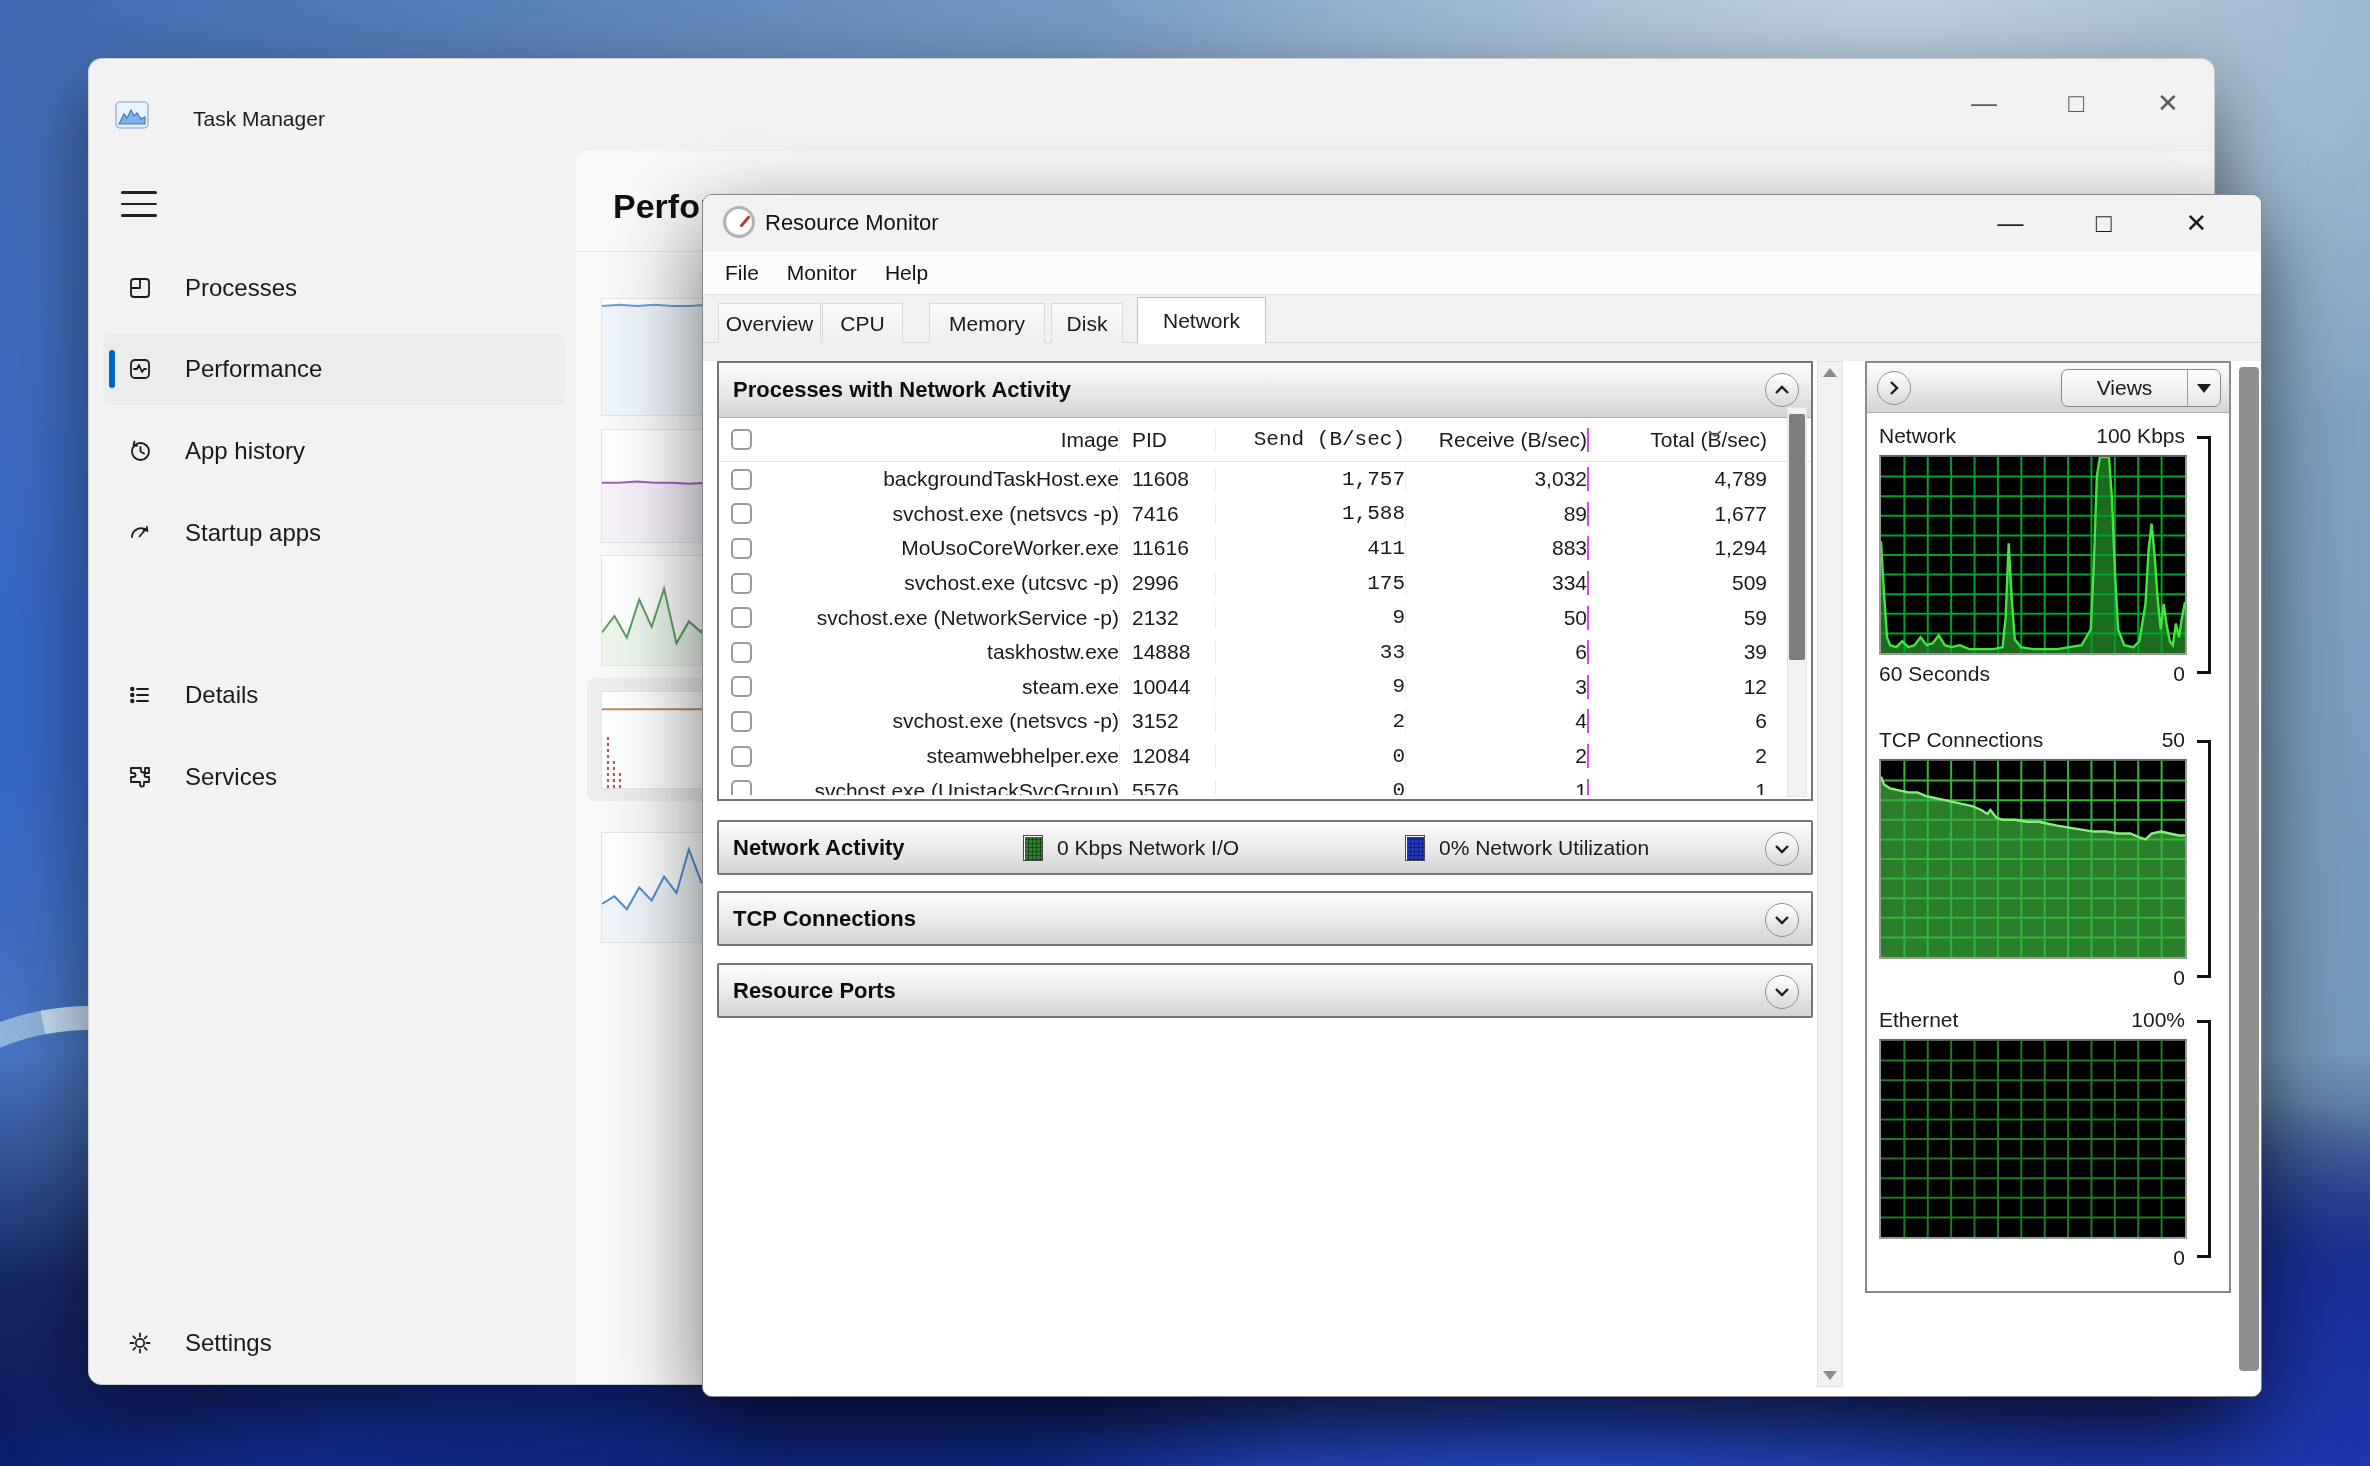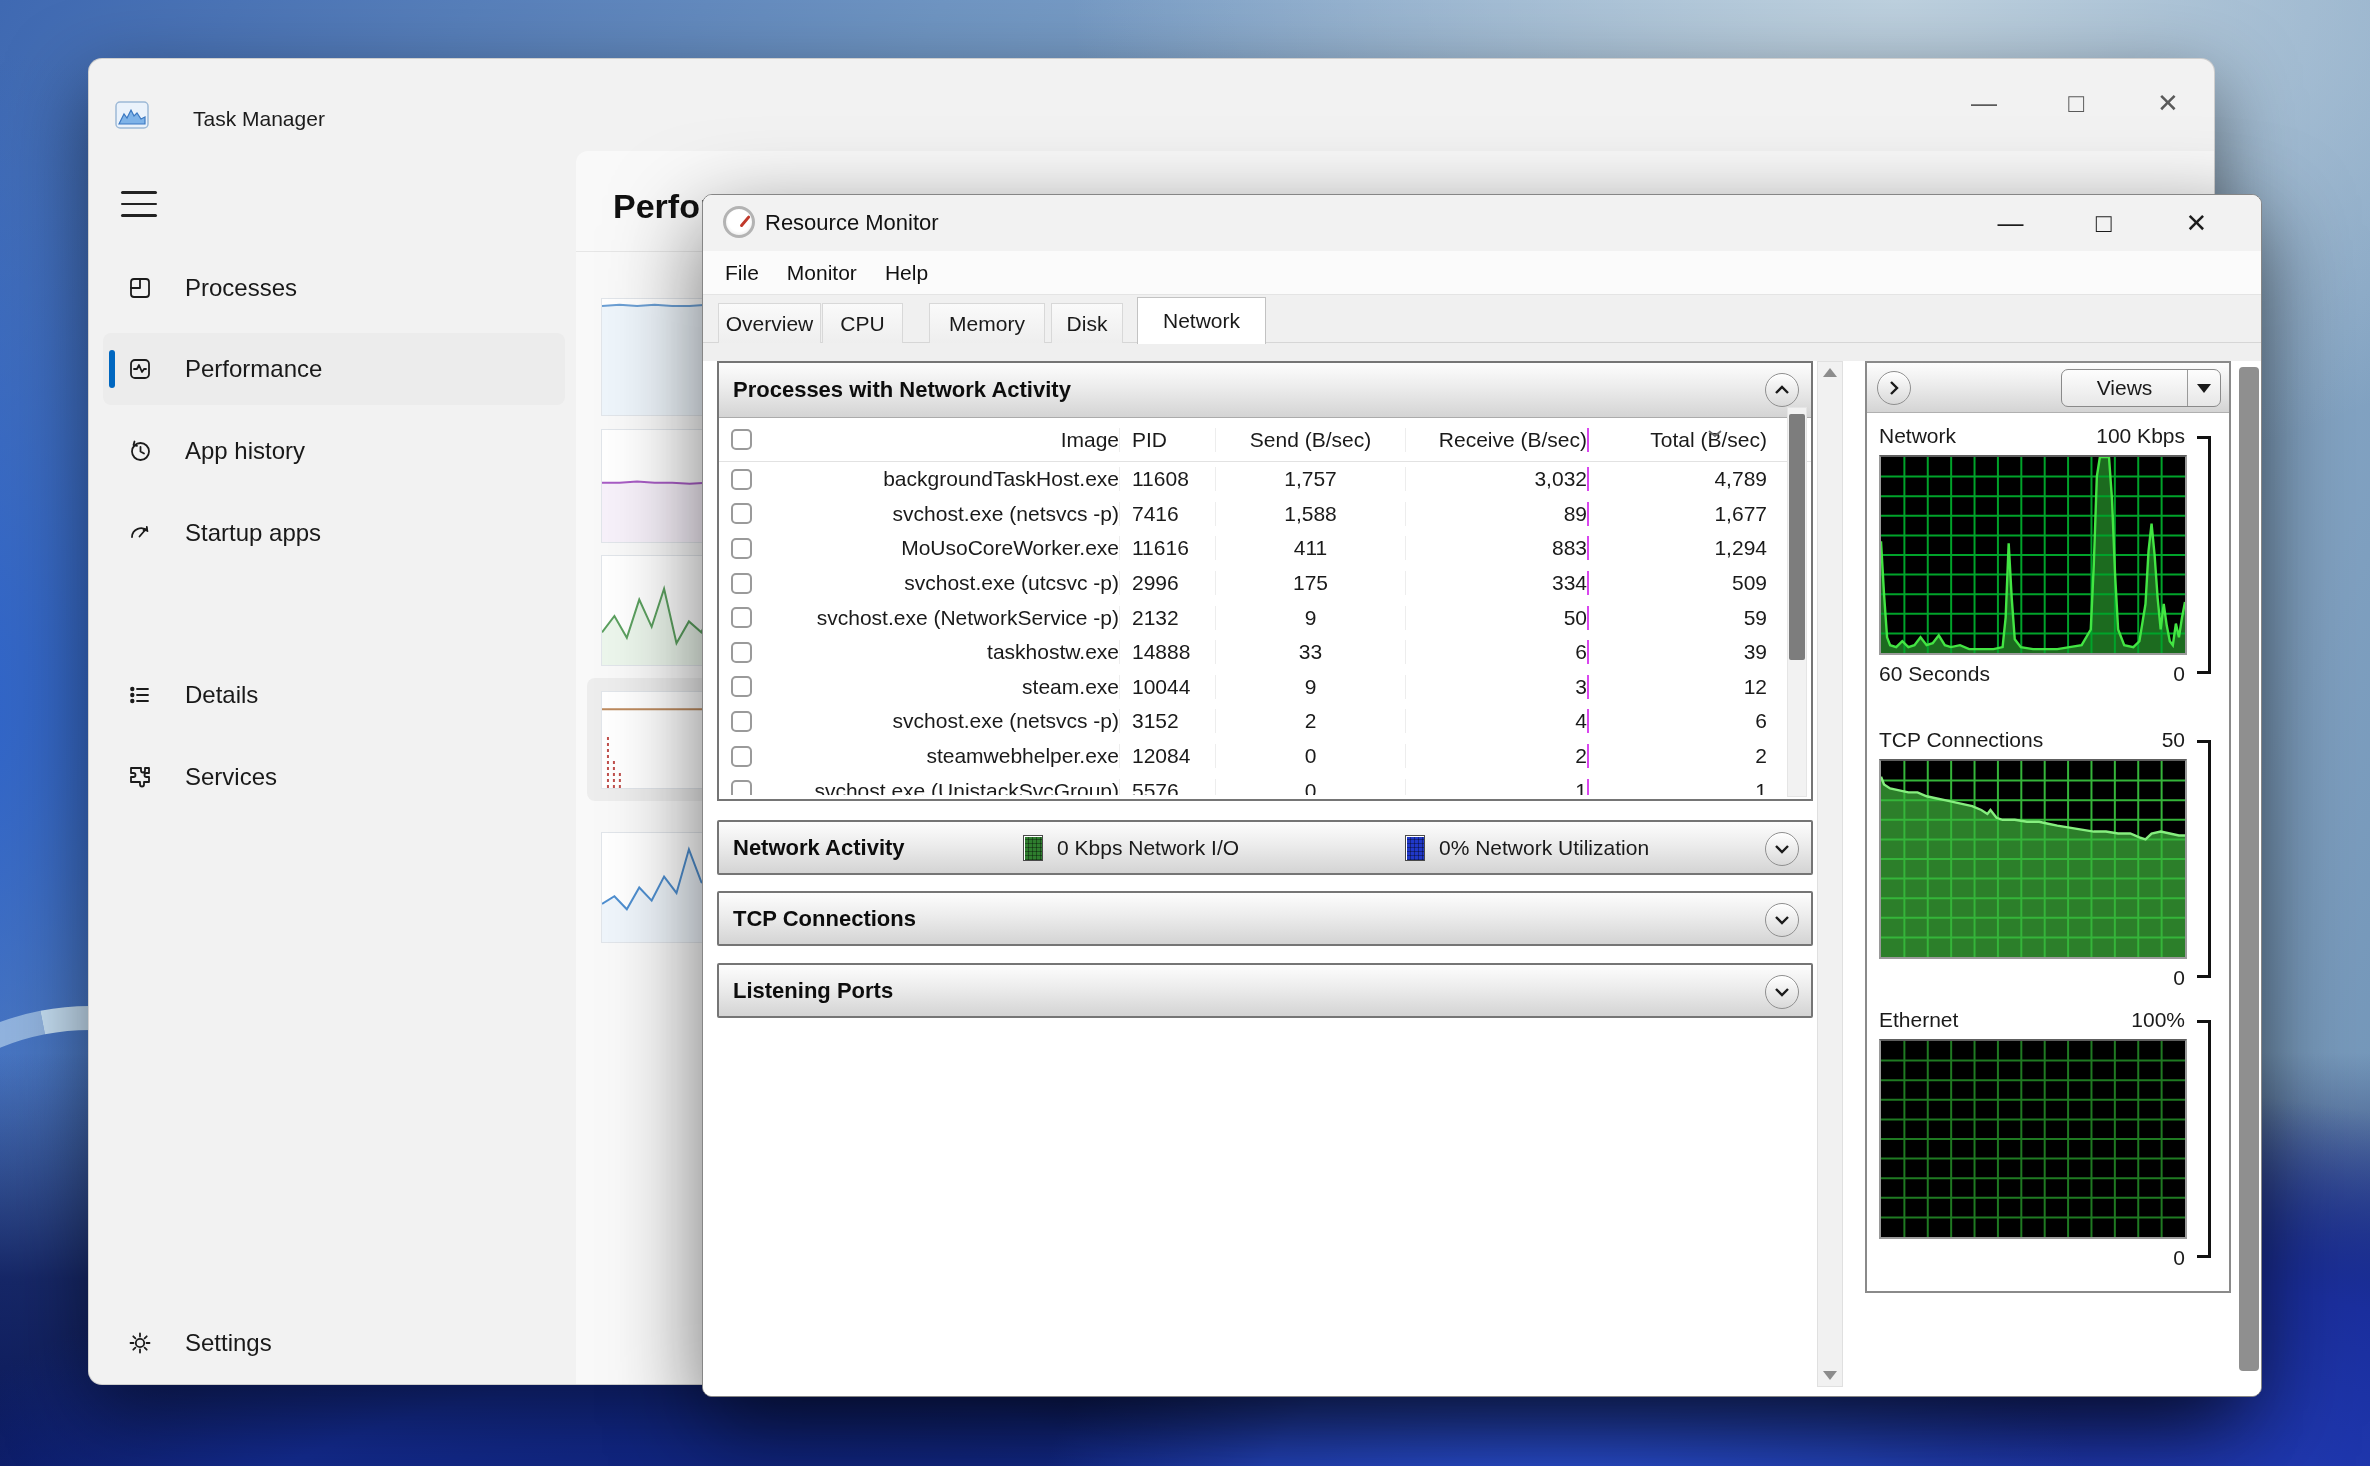--- a/index.html
+++ b/index.html
@@ -75,21 +75,21 @@
   .hdr-grad { background:linear-gradient(180deg,#fdfdfd 0%,#ececec 45%,#d4d4d4 100%); }
   .panel { position:absolute; border:2px solid #757575; background:#fff; }
   .sect-title { font-size:22px; font-weight:bold; color:#0d0d0d; }
   .sect-head { position:relative; height:55px; border-bottom:1px solid #ababab; display:flex; align-items:center; padding:0 14px; }
   .sect-chev { position:absolute; right:12px; top:10px; }
 
   .thead { display:flex; align-items:center; height:44px; border-bottom:1px solid #e2e2e2; font-size:21px; position:relative; }
   .trow { display:flex; align-items:center; height:34.6px; font-size:21px; }
   .c-img { flex:1 1 auto; display:flex; align-items:center; gap:14px; padding-left:12px; min-width:0; white-space:nowrap; overflow:hidden;justify-content:space-between; }
   .c-pid { width:96px; border-left:1px solid #ededed; padding-left:12px; }
-  .c-send { width:190px; text-align:center; border-left:1px solid #ededed; }
+  .c-send { width:190px; text-align:right; border-left:1px solid #ededed;font-family:Liberation Mono, monospace; }
   .c-recv { width:182px; text-align:right; border-left:1px solid #ededed; }
   .c-tot { width:196px; text-align:right; border-left:2px solid #d946ef; padding-right:16px; }
   .c-sbgap { width:28px; }
   .sort-chev { position:absolute; right:88px; top:1px; }
 
   .bar { position:absolute; left:14px; width:1096px; height:55px; border:2px solid #757575; border-radius:2px;
     display:flex; align-items:center; padding:0 14px; }
   .legend-sq { width:20px; height:26px; border:1px solid #4a4a4a; box-shadow:1px 1px 0 #fff inset; margin-right:14px;
     background-image:repeating-linear-gradient(0deg, rgba(0,0,0,.35) 0 1px, transparent 1px 4px),
                      repeating-linear-gradient(90deg, rgba(0,0,0,.35) 0 1px, transparent 1px 4px); }
@@ -411,21 +411,21 @@
       <div class="bar hdr-grad" style="top:548px">
         <span class="sect-title">TCP Connections</span>
         <span class="circ sect-chev">
           <svg width="20" height="12">
               <path d="M4 3 L10 9 L16 3" stroke="#1a1a1a" stroke-width="2.4" fill="none"></path>
             </svg>
           </span>
       </div>
 
       <div class="bar hdr-grad" style="top:620px">
-        <span class="sect-title">Listening Ports</span>
+        <span class="sect-title">Resource Ports</span>
         <span class="circ sect-chev">
           <svg width="20" height="12">
               <path d="M4 3 L10 9 L16 3" stroke="#1a1a1a" stroke-width="2.4" fill="none"></path>
             </svg>
           </span>
       </div>
     </div>
 
     <div class="midbar">
       <div class="tri-up"></div>

